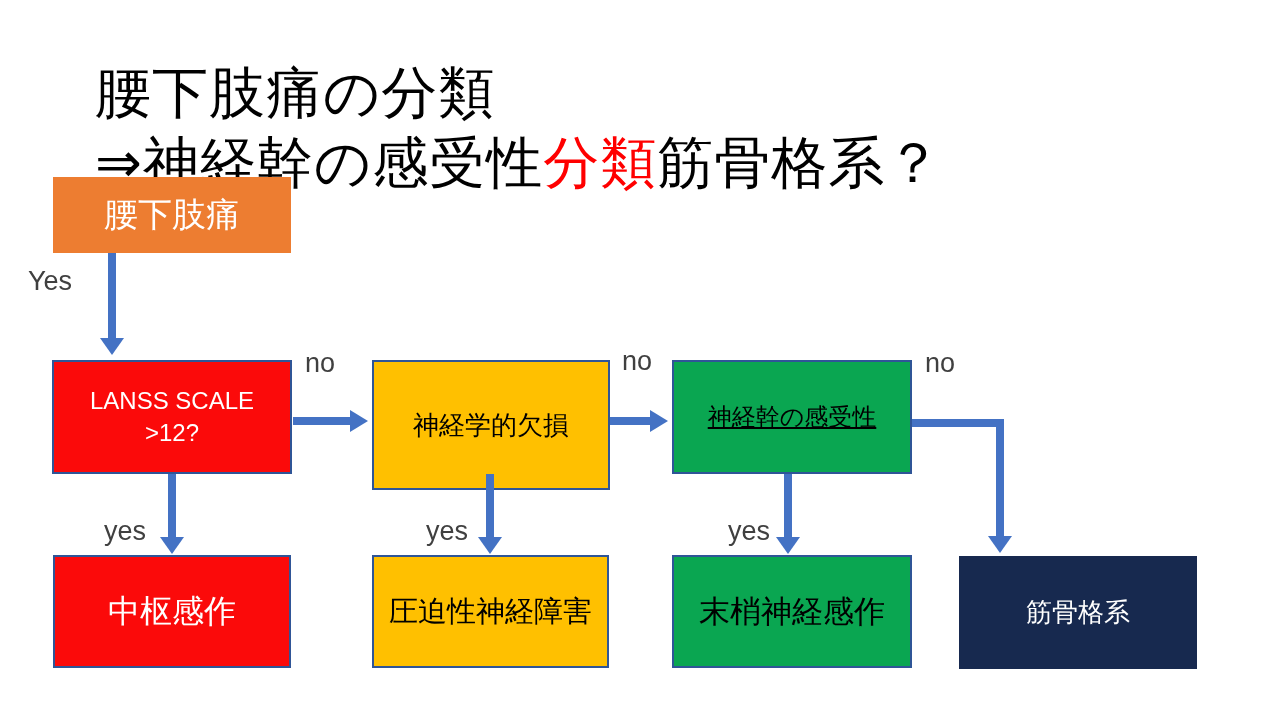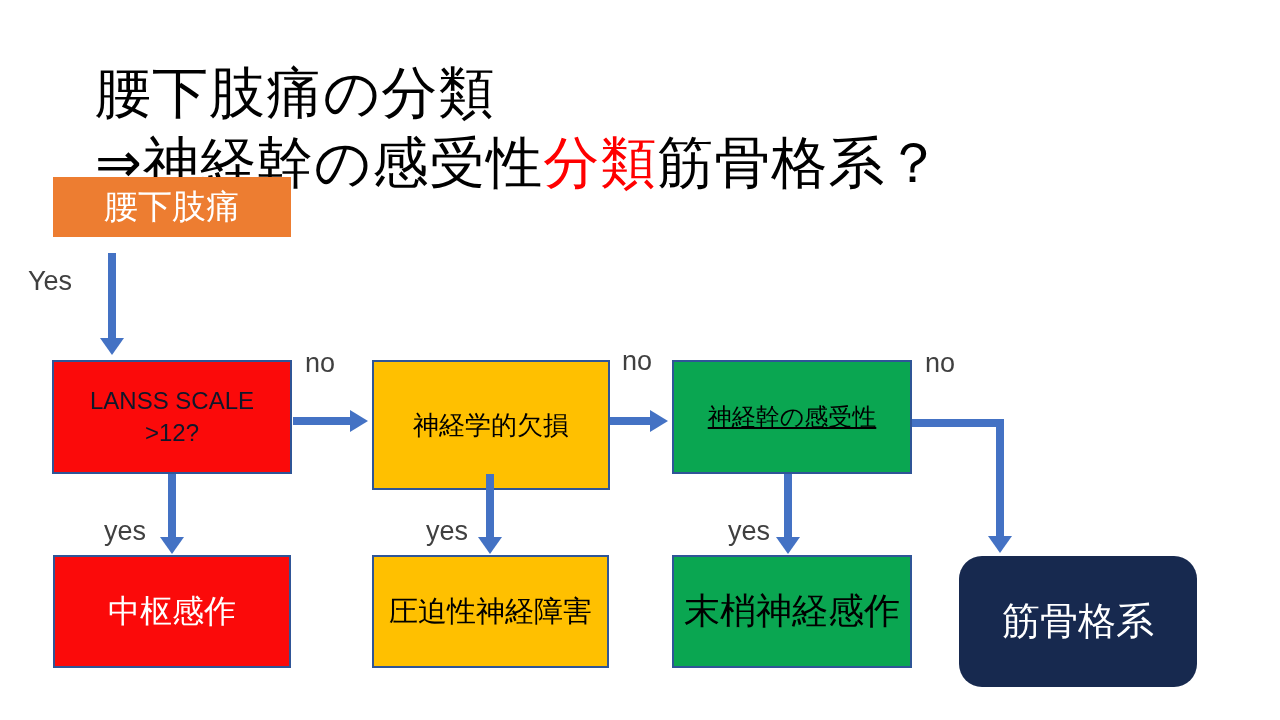--- a/index.html
+++ b/index.html
@@ -26,28 +26,28 @@
   
   .node {
     position: absolute;
     display: flex;
     align-items: center;
     justify-content: center;
     text-align: center;
     box-sizing: border-box;
   }
   .node.bordered { border: 2px solid var(--box_border); }
-  .start-box   { left: 53px;  top: 177px; width: 238px; height: 60px;  background: var(--orange); color: #fff; font-size: 34px; }
-  .lanss-box   { left: 52px;  top: 360px; width: 240px; height: 114px; background: var(--red);    color: #0f172a; font-size: 24px; line-height: 1.35; }
+  .start-box   { left: 53px;  top: 177px; width: 238px; height: 76px;  background: var(--orange); color: #fff; font-size: 34px; }
+  .lanss-box   { left: 52px;  top: 360px; width: 240px; height: 114px; background: var(--red);    color: #ffffff; font-size: 24px; line-height: 1.35; }
   .neuro-box   { left: 372px; top: 360px; width: 238px; height: 130px; background: var(--yellow); color: #000; font-size: 26px; }
   .trunk-box   { left: 672px; top: 360px; width: 240px; height: 114px; background: var(--green);  color: #000; font-size: 24px; text-decoration: underline; }
   .central-box { left: 53px;  top: 555px; width: 238px; height: 113px; background: var(--red);    color: #fff; font-size: 32px; }
   .compress-box{ left: 372px; top: 555px; width: 237px; height: 113px; background: var(--yellow); color: #000; font-size: 29px; font-family: Liberation Serif, serif; }
-  .periph-box  { left: 672px; top: 555px; width: 240px; height: 113px; background: var(--green);  color: #000; font-size: 36px; }
-  .musculo-box { left: 959px; top: 556px; width: 238px; height: 131px; background: var(--navy);   color: #fff; font-size: 38px; border-radius: 23px; }
+  .periph-box  { left: 672px; top: 555px; width: 240px; height: 113px; background: var(--green);  color: #000; font-size: 31px; }
+  .musculo-box { left: 959px; top: 556px; width: 238px; height: 113px; background: var(--navy);   color: #fff; font-size: 26px; }
 
   
   .edge-label {
     position: absolute;
     font-size: 27px;
     color: #404040;
     white-space: nowrap;
   }
   .lbl-start-yes { left: 28px;  top: 266px; }
   .lbl-no1 { left: 305px; top: 348px; }

